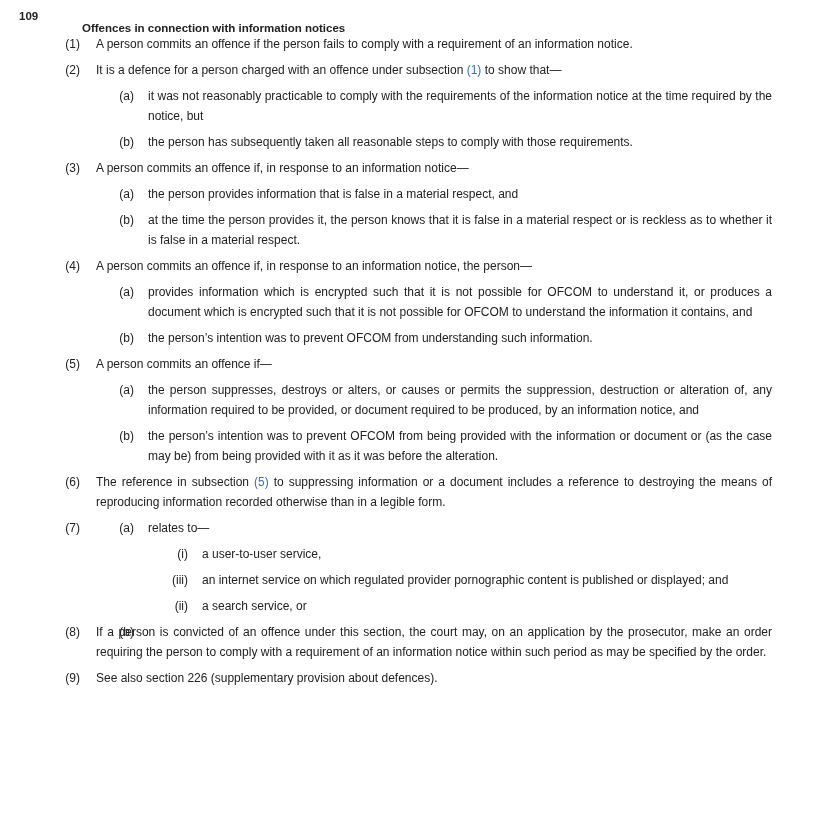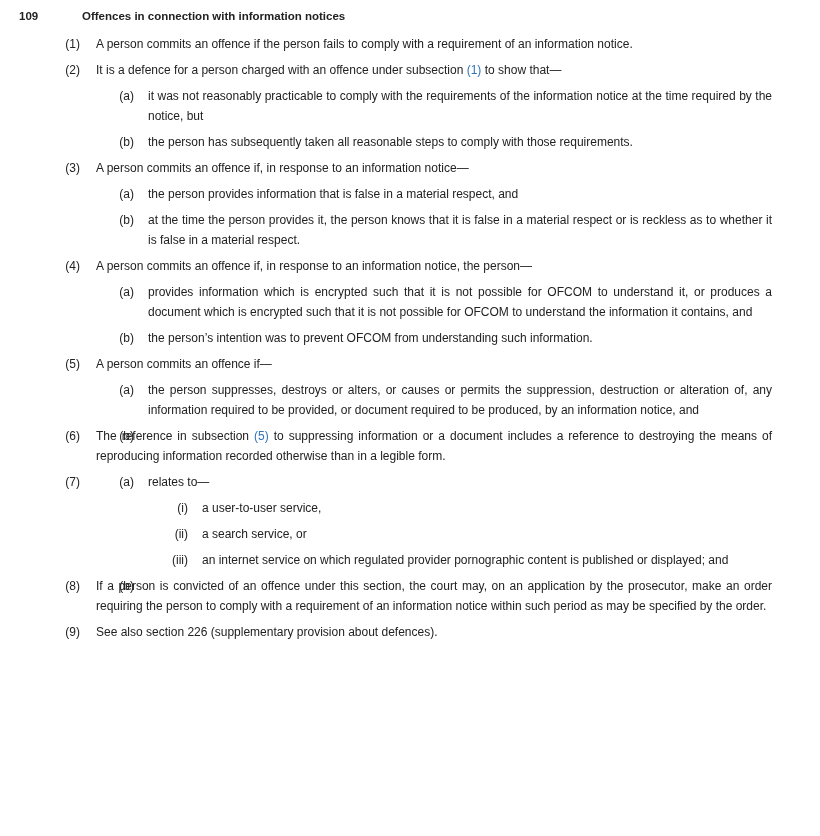--- a/index.html
+++ b/index.html
@@ -12,21 +12,21 @@
     overflow: hidden;
   }
   .header {
     position: relative;
     padding-top: 10px;
     height: 15px;
     font-weight: bold;
     font-size: 11.5px;
   }
   .secnum  { position: absolute; left: 8px; top: 10px; margin-left: 11px; }
-  .heading { position: absolute; left: 82px; top: 10px; }
+  .heading { position: absolute; left: 82px; top: 22px; }
   .provisions { margin-top: 9px; }
   .prov {
     position: relative;
     line-height: 20px;
     text-align: justify;
     margin: 6px 48px 6px 0;
   }
   .prov .lbl { position: absolute; text-align: right; }
   .prov-l1 { padding-left: 96px; }
   .prov-l1 .lbl { left: 30px;  width: 50px; }
@@ -50,23 +50,23 @@
     <div class="prov prov-l2"><span class="lbl">(a)</span><span class="body">it was not reasonably practicable to comply with the requirements of the information notice at the time required by the notice, but</span></div>
     <div class="prov prov-l2"><span class="lbl">(b)</span><span class="body">the person has subsequently taken all reasonable steps to comply with those requirements.</span></div>
     <div class="prov prov-l1"><span class="lbl">(3)</span><span class="body">A person commits an offence if, in response to an information notice—</span></div>
     <div class="prov prov-l2"><span class="lbl">(a)</span><span class="body">the person provides information that is false in a material respect, and</span></div>
     <div class="prov prov-l2"><span class="lbl">(b)</span><span class="body">at the time the person provides it, the person knows that it is false in a material respect or is reckless as to whether it is false in a material respect.</span></div>
     <div class="prov prov-l1"><span class="lbl">(4)</span><span class="body">A person commits an offence if, in response to an information notice, the person—</span></div>
     <div class="prov prov-l2"><span class="lbl">(a)</span><span class="body">provides information which is encrypted such that it is not possible for OFCOM to understand it, or produces a document which is encrypted such that it is not possible for OFCOM to understand the information it contains, and</span></div>
     <div class="prov prov-l2"><span class="lbl">(b)</span><span class="body">the person’s intention was to prevent OFCOM from understanding such information.</span></div>
     <div class="prov prov-l1"><span class="lbl">(5)</span><span class="body">A person commits an offence if—</span></div>
     <div class="prov prov-l2"><span class="lbl">(a)</span><span class="body">the person suppresses, destroys or alters, or causes or permits the suppression, destruction or alteration of, any information required to be provided, or document required to be produced, by an information notice, and</span></div>
-    <div class="prov prov-l2"><span class="lbl">(b)</span></div>
+    <div class="prov prov-l2"><span class="lbl">(b)</span><span class="body">the person’s intention was to prevent OFCOM from being provided with the information or document or (as the case may be) from being provided with it as it was before the alteration.</span></div>
     <div class="prov prov-l1"><span class="lbl">(6)</span><span class="body">The reference in subsection <a class="xref" href="#">(5)</a> to suppressing information or a document includes a reference to destroying the means of reproducing information recorded otherwise than in a legible form.</span></div>
     <div class="prov prov-l1"><span class="lbl">(7)</span></div>
     <div class="prov prov-l2"><span class="lbl">(a)</span><span class="body">relates to—</span></div>
     <div class="prov prov-l3"><span class="lbl">(i)</span><span class="body">a user-to-user service,</span></div>
+    <div class="prov prov-l3"><span class="lbl">(iii)</span><span class="body">an internet service on which regulated provider pornographic content is published or displayed; and</span></div>
     <div class="prov prov-l3"><span class="lbl">(ii)</span><span class="body">a search service, or</span></div>
-    <div class="prov prov-l3"><span class="lbl">(iii)</span><span class="body">an internet service on which regulated provider pornographic content is published or displayed; and</span></div>
     <div class="prov prov-l2"><span class="lbl">(b)</span></div>
     <div class="prov prov-l1"><span class="lbl">(8)</span><span class="body">If a person is convicted of an offence under this section, the court may, on an application by the prosecutor, make an order requiring the person to comply with a requirement of an information notice within such period as may be specified by the order.</span></div>
     <div class="prov prov-l1"><span class="lbl">(9)</span><span class="body">See also section 226 (supplementary provision about defences).</span></div>
   </div>
 
 </body></html>

